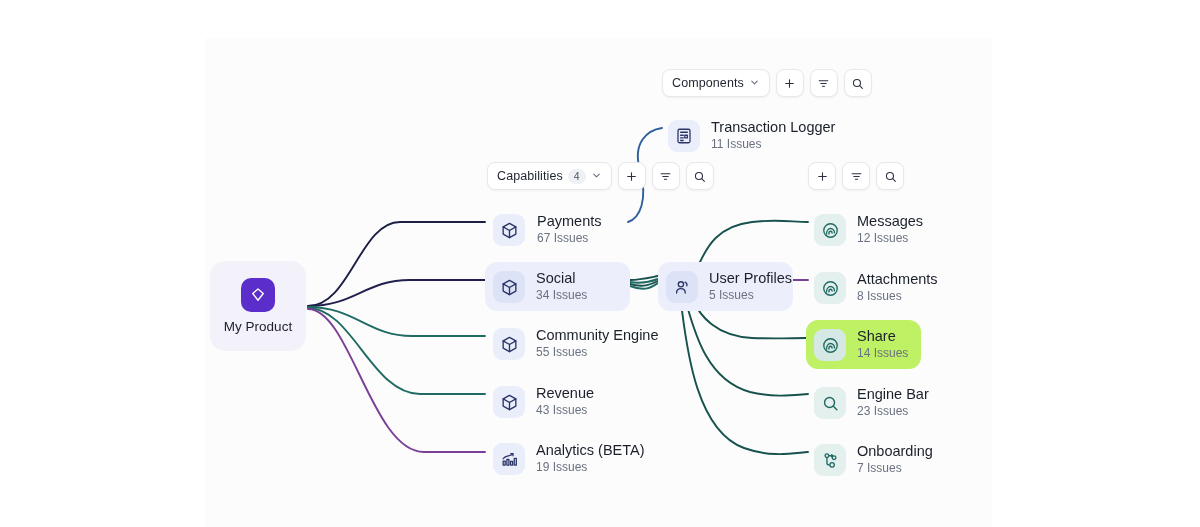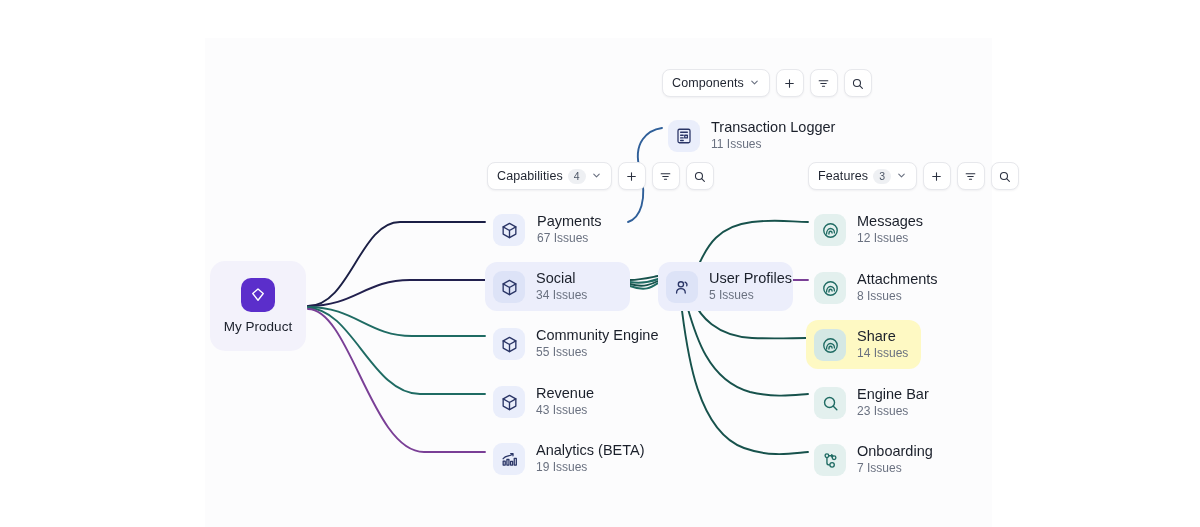--- a/index.html
+++ b/index.html
@@ -39,21 +39,21 @@
   }
   .tb-btn svg{display:block;}
 
   
   .node{
     position:absolute;display:flex;align-items:flex-end;gap:11px;
     padding:8px 14px 8px 8px;border-radius:12px;
     box-sizing:border-box;cursor:pointer;
   }
   .node.sel-blue{background:#eceefb;}
-  .node.sel-teal{background:#fef9c3;}
+  .node.sel-teal{background:#bef264;}
   .node-icon{
     width:32px;height:32px;border-radius:9px;
     display:flex;align-items:center;justify-content:center;flex:0 0 auto;
   }
   .ic-blue{background:#eaeefb;}
   .ic-blue-d{background:#dde3f7;}
   .ic-teal{background:#e3f0ee;}
   .ic-teal-d{background:#d5e8e4;}
   .node-text{display:flex;flex-direction:column;gap:1px;min-width:0;}
   .node-title{font-size:14.5px;color:#1b202b;line-height:17px;white-space:nowrap;}
@@ -170,29 +170,20 @@
     </div>
     <div class="tb-btn">
       <svg width="13" height="13" viewBox="0 0 24 24" fill="none" stroke="#2b3140" stroke-width="2" stroke-linecap="round">
           <circle cx="11" cy="11" r="6.5"></circle>
           <path d="M16 16 L21 21"></path>
         </svg>
     </div>
   </div>
 
   <div class="toolbar" style="left:808px;top:162px;">
-    <div class="tb-group">
-      <span class="tb-label">Features</span>
-      <span class="tb-count">3</span>
-      <span>
-        <svg width="11" height="11" viewBox="0 0 24 24" fill="none" stroke="#6a7180" stroke-width="2.4" stroke-linecap="round" stroke-linejoin="round">
-            <path d="M6 9 L12 15 L18 9"></path>
-          </svg>
-      </span>
-    </div>
     <div class="tb-btn">
       <svg width="13" height="13" viewBox="0 0 24 24" fill="none" stroke="#2b3140" stroke-width="2" stroke-linecap="round">
           <path d="M12 5 V19 M5 12 H19"></path>
         </svg>
     </div>
     <div class="tb-btn">
       <svg width="13" height="13" viewBox="0 0 24 24" fill="none" stroke="#2b3140" stroke-width="2" stroke-linecap="round">
           <path d="M4 7 H20 M7 12 H17 M10 17 H14"></path>
         </svg>
     </div>

